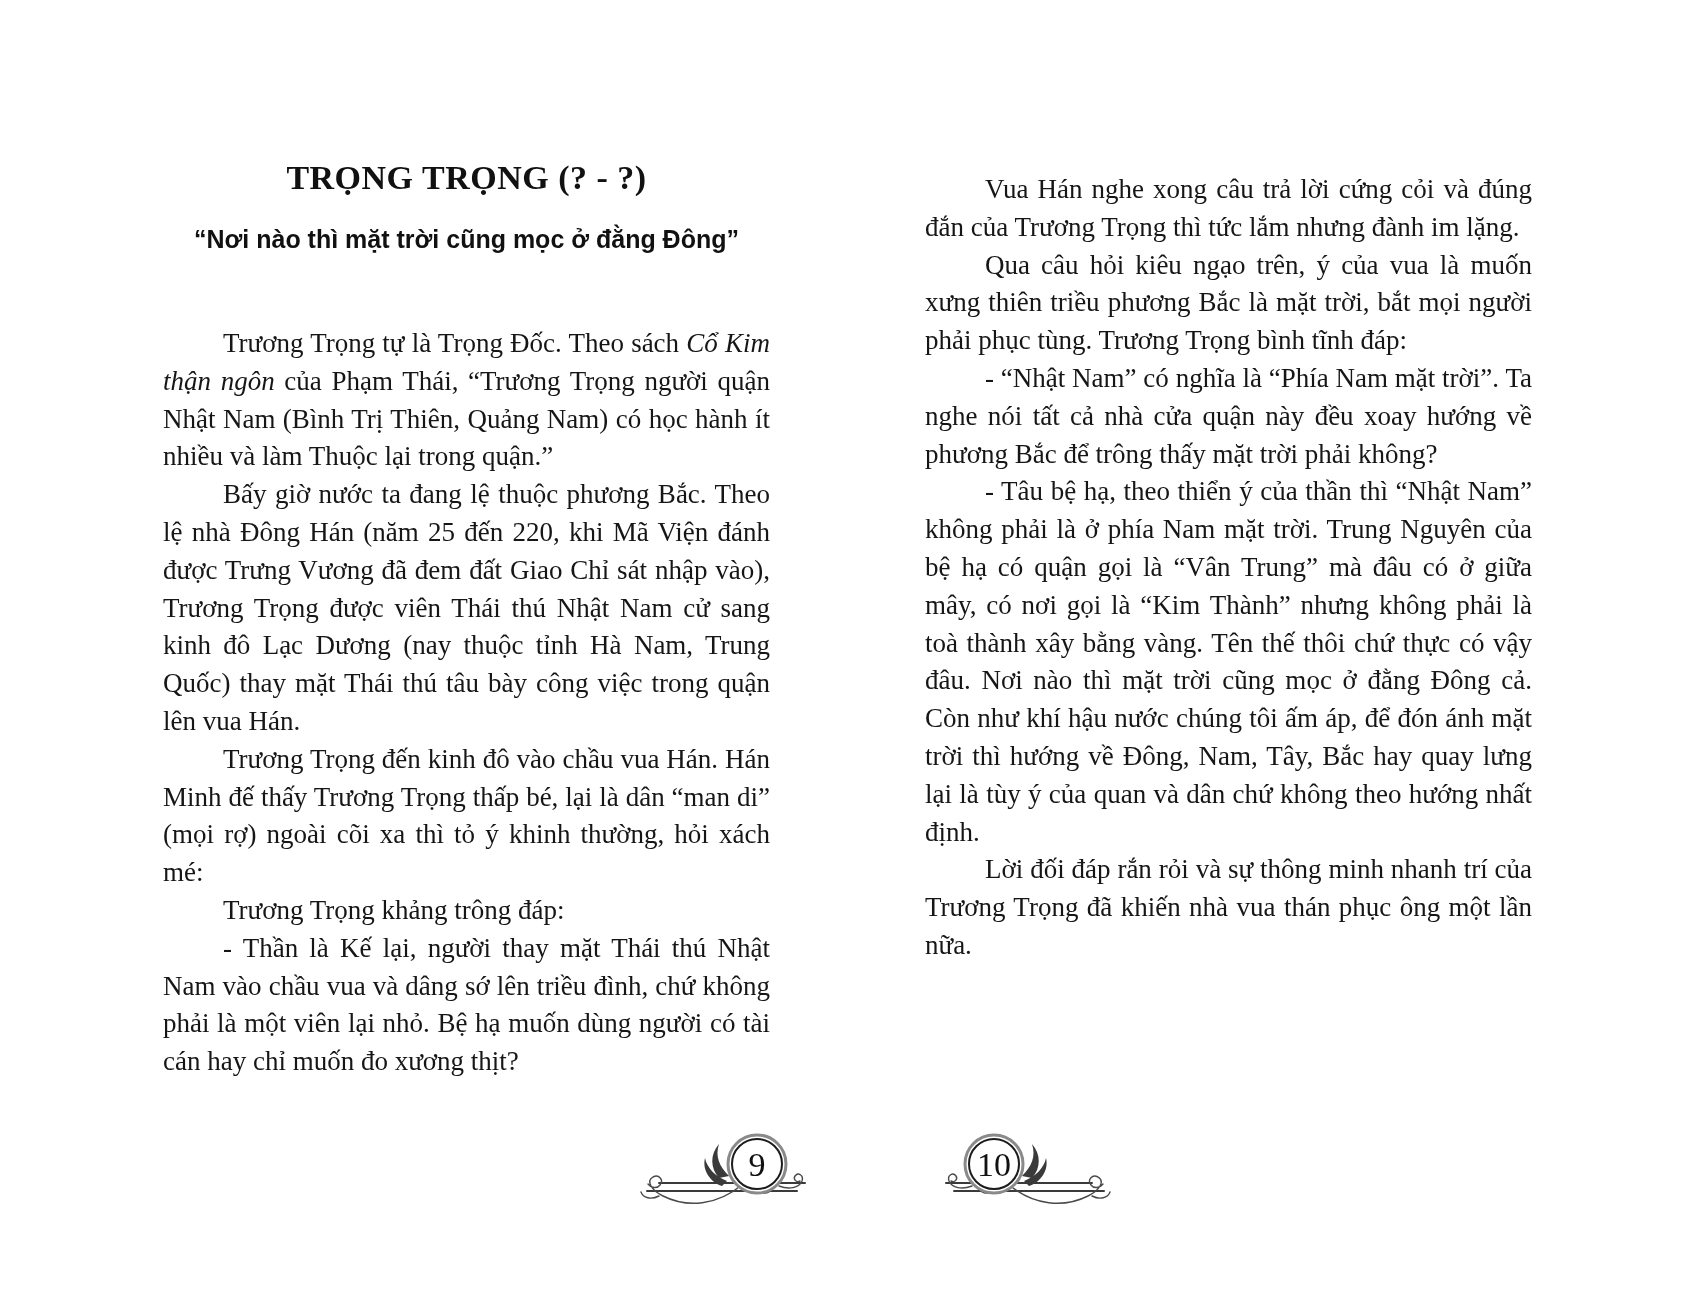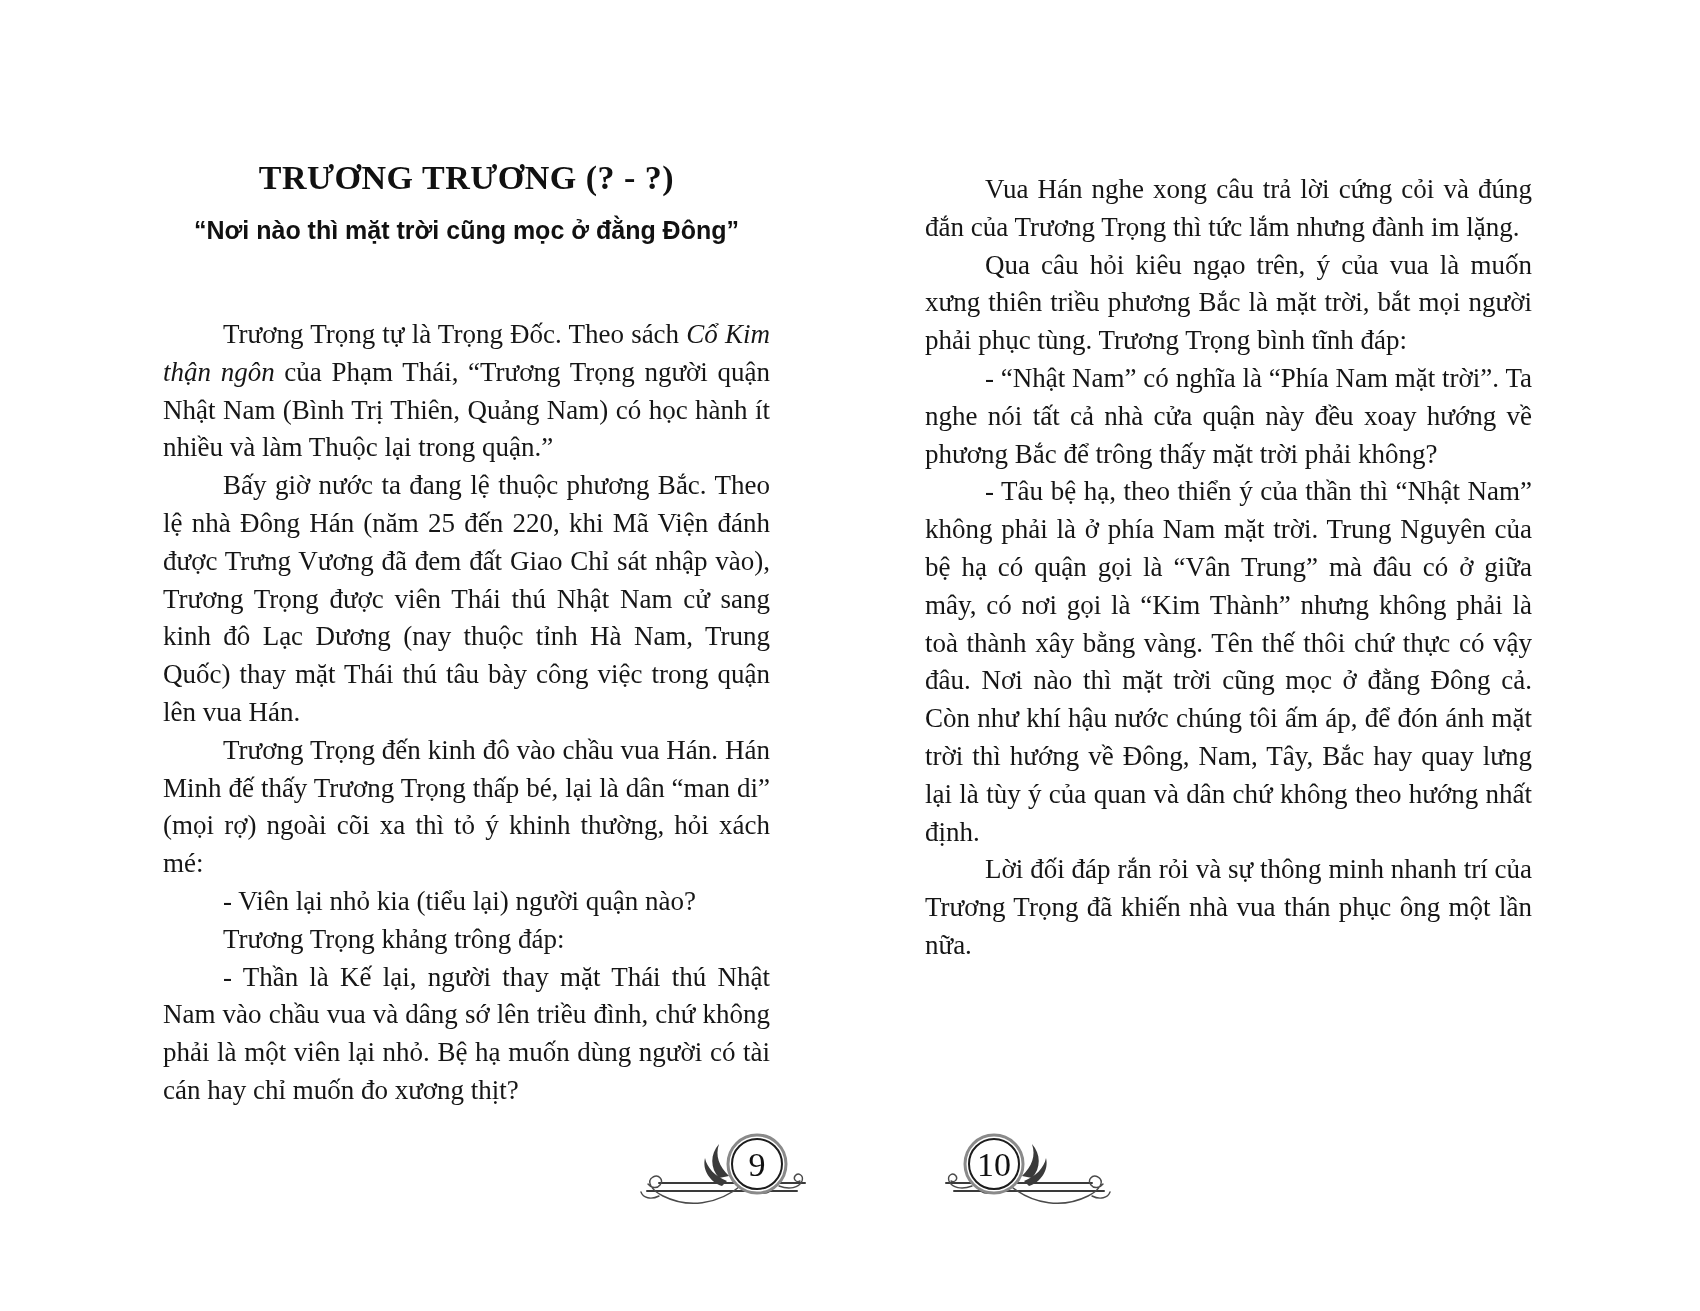--- a/index.html
+++ b/index.html
@@ -18,21 +18,21 @@
     margin:0;
     text-align:center;
     font-size:34px;
     font-weight:bold;
     line-height:39px;
     letter-spacing:0.5px;
     color:#111;
     font-family:"Liberation Serif", serif;
   }
   .chapter-subtitle{
-    margin:18px 0 0 0;
+    margin:27px 0 0 0;
     text-align:center;
     font-size:25px;
     font-weight:bold;
     line-height:30px;
     color:#111;
     font-family:"Liberation Sans", sans-serif;
   }
   .body-text{
     font-size:27px;
     line-height:37.8px;
@@ -60,27 +60,26 @@
     fill:#111;
     text-anchor:middle;
   }
 </style>
 </head>
 <body>
 
 <div class="canvas">
 
   <div class="page page-left">
-    <h1 class="chapter-title">TRƯƠNG TRƯƠNG (? - ?)</h1>
+    <h1 class="chapter-title">TRỌNG TRỌNG (? - ?)</h1>
     <h2 class="chapter-subtitle">“Nơi nào thì mặt trời cũng mọc ở đằng Đông”</h2>
     <div class="body-text">
         <p><span>Trương Trọng tự là Trọng Đốc. Theo sách </span><span class="italic">Cổ Kim thận ngôn</span><span> của Phạm Thái, “Trương Trọng người quận Nhật Nam (Bình Trị Thiên, Quảng Nam) có học hành ít nhiều và làm Thuộc lại trong quận.”</span></p>
         <p><span>Bấy giờ nước ta đang lệ thuộc phương Bắc. Theo lệ nhà Đông Hán (năm 25 đến 220, khi Mã Viện đánh được Trưng Vương đã đem đất Giao Chỉ sát nhập vào), Trương Trọng được viên Thái thú Nhật Nam cử sang kinh đô Lạc Dương (nay thuộc tỉnh Hà Nam, Trung Quốc) thay mặt Thái thú tâu bày công việc trong quận lên vua Hán.</span></p>
         <p><span>Trương Trọng đến kinh đô vào chầu vua Hán. Hán Minh đế thấy Trương Trọng thấp bé, lại là dân “man di” (mọi rợ) ngoài cõi xa thì tỏ ý khinh thường, hỏi xách mé:</span></p>
-        <p><span>- Viên lại nhỏ kia (tiểu lại) người quận nào?</span></p>
         <p><span>Trương Trọng khảng trông đáp:</span></p>
         <p><span>- Thần là Kế lại, người thay mặt Thái thú Nhật Nam vào chầu vua và dâng sớ lên triều đình, chứ không phải là một viên lại nhỏ. Bệ hạ muốn dùng người có tài cán hay chỉ muốn đo xương thịt?</span></p>
       </div>
   </div>
 
   <div class="page page-right">
     <div class="body-text">
         <p><span>Vua Hán nghe xong câu trả lời cứng cỏi và đúng đắn của Trương Trọng thì tức lắm nhưng đành im lặng.</span></p>
         <p><span>Qua câu hỏi kiêu ngạo trên, ý của vua là muốn xưng thiên triều phương Bắc là mặt trời, bắt mọi người phải phục tùng. Trương Trọng bình tĩnh đáp:</span></p>
         <p><span>- “Nhật Nam” có nghĩa là “Phía Nam mặt trời”. Ta nghe nói tất cả nhà cửa quận này đều xoay hướng về phương Bắc để trông thấy mặt trời phải không?</span></p>

